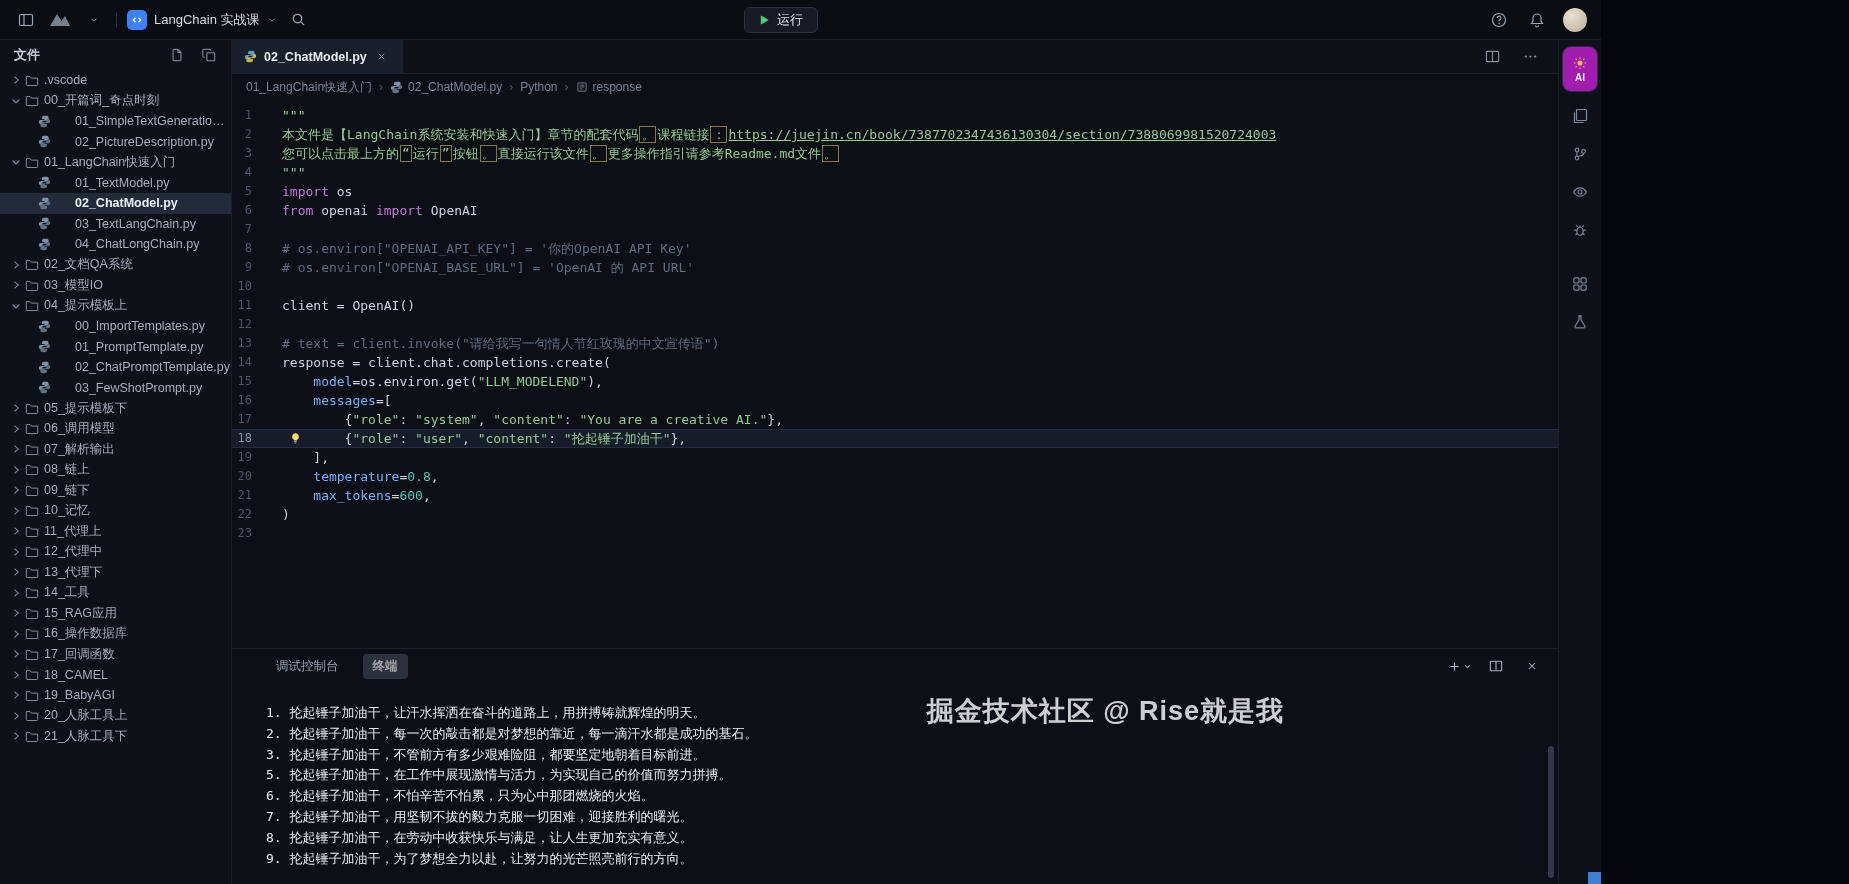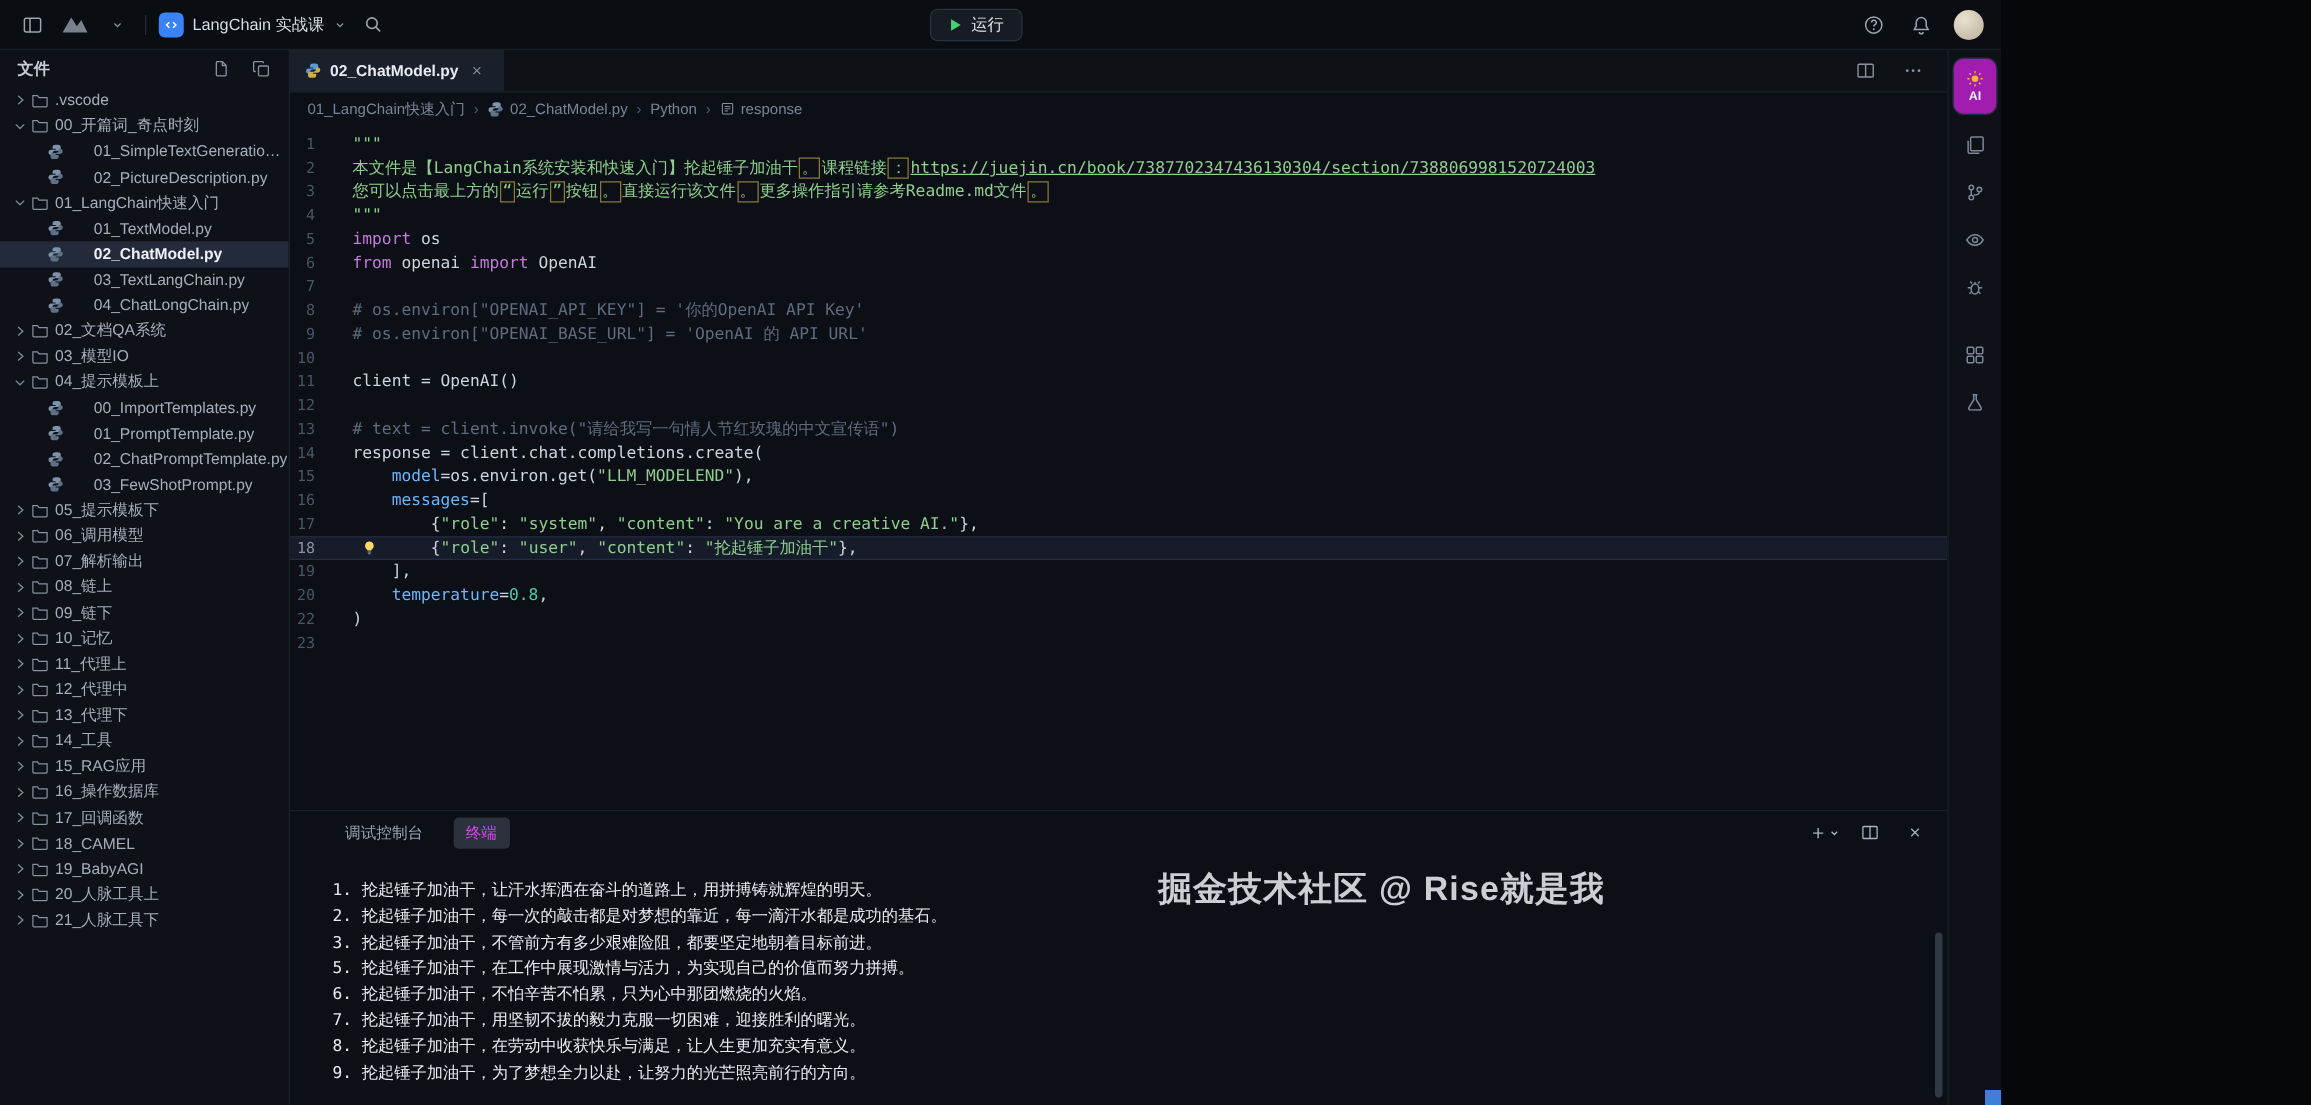--- a/index.html
+++ b/index.html
@@ -66,21 +66,21 @@
   .tk-c { color:#5f6b7e; }
   .tk-n { color:#4ec9b0; }
   .tk-v { color:#6cb6ff; }
   .tk-l { color:#8fce8f; text-decoration:underline; cursor:pointer; }
   .tk-b { color:#8fce8f; border:1px solid #8a7a3a; padding:0 1px; margin:0 1px; }
 
   
   .panel { position:absolute; left:0; right:0; bottom:0; height:236px; background:#0c0f15; border-top:1px solid #1a202a; }
   .panel-header { height:34px; display:flex; align-items:center; padding:0 14px 0 34px; gap:20px; }
   .panel-tab { font-size:12.5px; color:#9aa3b2; cursor:pointer; padding:4px 10px; border-radius:4px; }
-  .panel-tab.active { background:#2b313d; color:#d946ef; }
+  .panel-tab.active { background:#2b313d; color:#a3a3a3;font-weight:bold; }
   .panel-actions { margin-left:auto; display:flex; align-items:center; gap:12px; }
   .terminal { position:absolute; left:0; top:34px; right:0; bottom:0; padding:20px 0 0 34px; overflow:hidden;
               font-family:"DejaVu Sans Mono", monospace; font-size:13px; line-height:20.8px; color:#e8ecf2; }
   .term-line { white-space:pre; }
   .watermark { position:absolute; right:274px; top:44px; font-size:27px; font-weight:bold; color:rgba(247,249,252,0.82);
                letter-spacing:1px; pointer-events:none; }
   .panel-scrollbar { position:absolute; right:4px; top:97px; width:6px; height:132px; background:#313947; border-radius:3px; cursor:pointer; }
 
   
   .assistant { position:absolute; left:1757px; top:109px; width:40px; height:40px; border-radius:50%;
@@ -638,21 +638,21 @@
         </span>
       </div>
 
     <div class="code" id="code">
         <div class="code-line">
           <span class="ln">1</span>
           <span class="lc"><span class="tk-s">"""</span></span>
         </div>
         <div class="code-line">
           <span class="ln">2</span>
-          <span class="lc"><span class="tk-s">本文件是【LangChain系统安装和快速入门】抡起锤子加油干</span><span class="tk-b">。</span><span class="tk-s">课程链接</span><span class="tk-b">：</span><span class="tk-l">https://juejin.cn/book/7387702347436130304/section/7388069981520724003</span></span>
+          <span class="lc"><span class="tk-s">本文件是【LangChain系统安装和快速入门】章节的配套代码</span><span class="tk-b">。</span><span class="tk-s">课程链接</span><span class="tk-b">：</span><span class="tk-l">https://juejin.cn/book/7387702347436130304/section/7388069981520724003</span></span>
         </div>
         <div class="code-line">
           <span class="ln">3</span>
           <span class="lc"><span class="tk-s">您可以点击最上方的</span><span class="tk-b">“</span><span class="tk-s">运行</span><span class="tk-b">”</span><span class="tk-s">按钮</span><span class="tk-b">。</span><span class="tk-s">直接运行该文件</span><span class="tk-b">。</span><span class="tk-s">更多操作指引请参考Readme.md文件</span><span class="tk-b">。</span></span>
         </div>
         <div class="code-line">
           <span class="ln">4</span>
           <span class="lc"><span class="tk-s">"""</span></span>
         </div>
         <div class="code-line">
@@ -718,20 +718,24 @@
           </span>
           <span class="lc"><span class="tk-p">        {</span><span class="tk-s">"role"</span><span class="tk-p">: </span><span class="tk-s">"user"</span><span class="tk-p">, </span><span class="tk-s">"content"</span><span class="tk-p">: </span><span class="tk-s">"抡起锤子加油干"</span><span class="tk-p">},</span></span>
         </div>
         <div class="code-line">
           <span class="ln">19</span>
           <span class="lc"><span class="tk-p">    ],</span></span>
         </div>
         <div class="code-line">
           <span class="ln">20</span>
           <span class="lc"><span class="tk-p">    </span><span class="tk-v">temperature</span><span class="tk-p">=</span><span class="tk-n">0.8</span><span class="tk-p">,</span></span>
+        </div>
+        <div class="code-line">
+          <span class="ln">21</span>
+          <span class="lc"><span class="tk-p">    </span><span class="tk-v">max_tokens</span><span class="tk-p">=</span><span class="tk-n">600</span><span class="tk-p">,</span></span>
         </div>
         <div class="code-line">
           <span class="ln">22</span>
           <span class="lc"><span class="tk-p">)</span></span>
         </div>
         <div class="code-line">
           <span class="ln">23</span>
           <span class="lc"></span>
         </div>
       </div>

